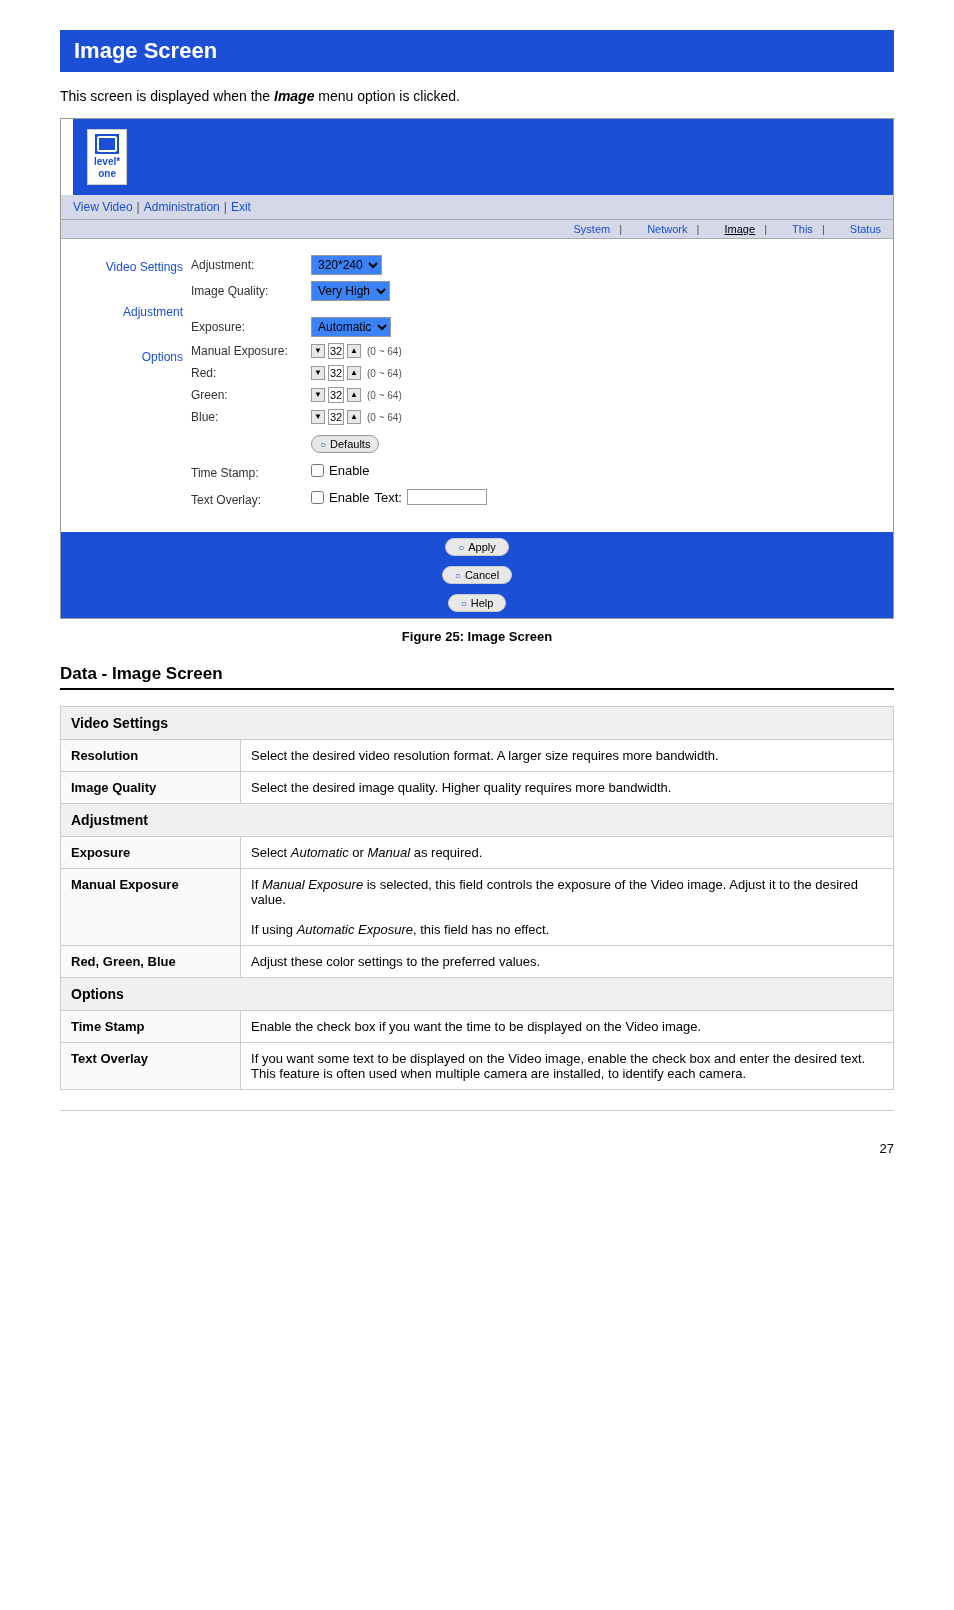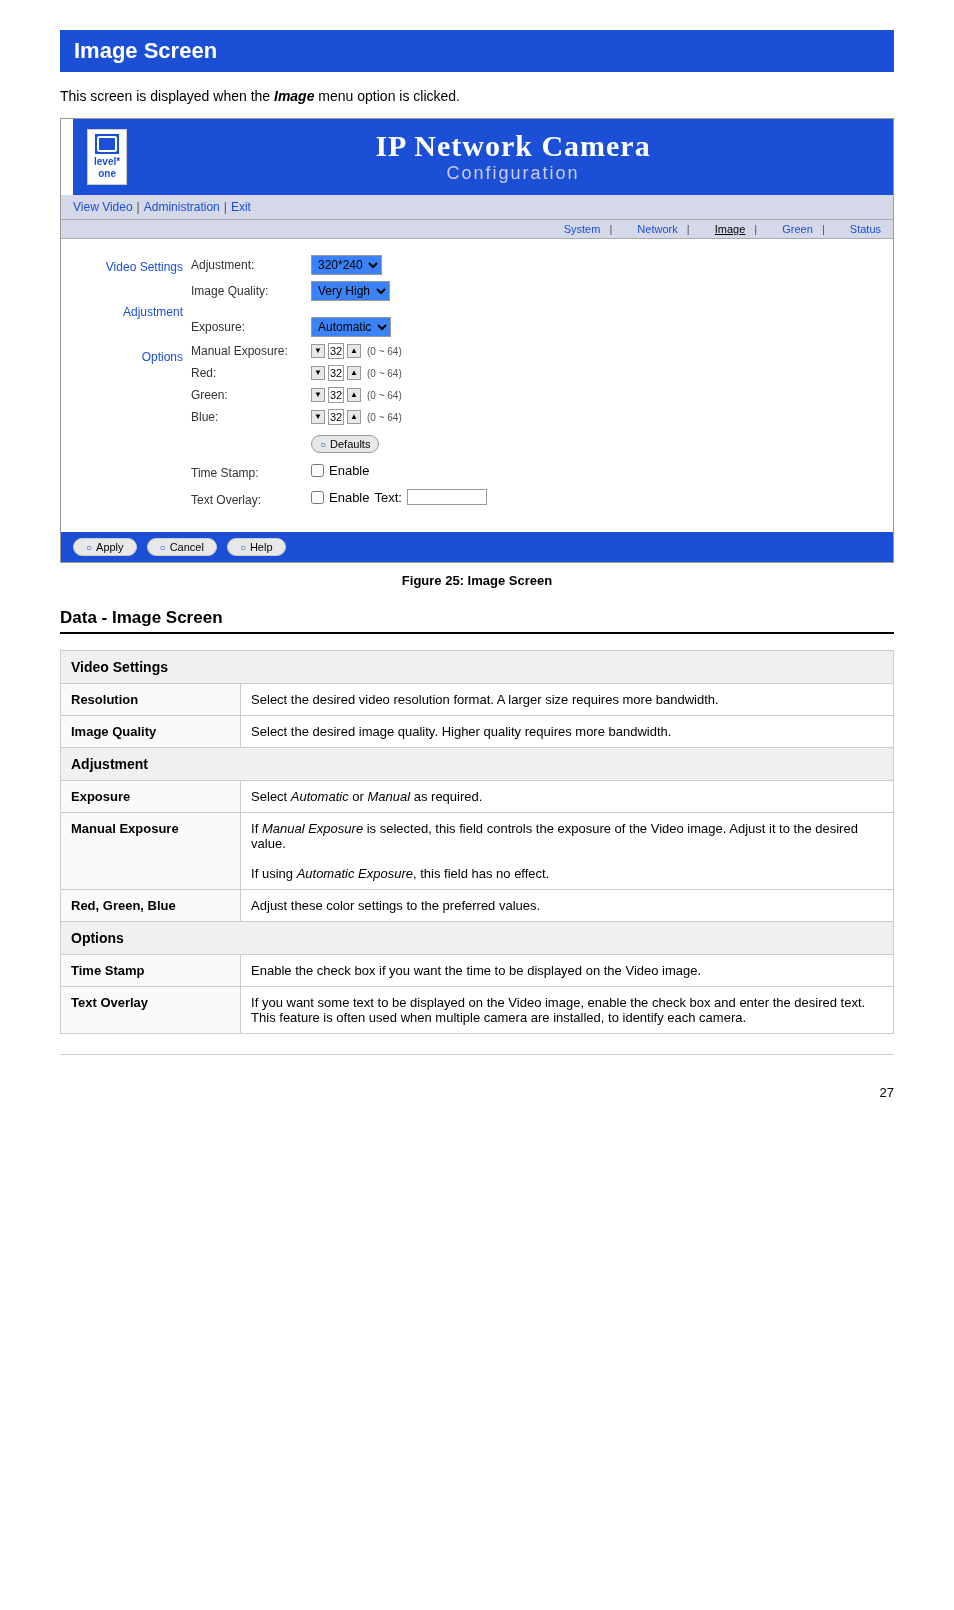--- a/index.html
+++ b/index.html
@@ -238,20 +238,21 @@
       padding: 1px 4px;
       width: 80px;
     }
 
     .camera-footer {
       background: #1a4fd6;
       padding: 6px 12px;
       display: flex;
       gap: 10px;
       align-items: center;
+      flex-direction: column;
     }
     .footer-btn {
       background: #e8e8e8;
       border: 1px solid #ccc;
       padding: 2px 12px;
       font-size: 11px;
       cursor: pointer;
       border-radius: 10px;
       display: inline-flex;
       align-items: center;
@@ -328,42 +329,38 @@
 </p>
 
 <div class="camera-ui">
 
   <div class="camera-header">
     <div class="camera-logo">
       <div class="logo-icon"></div>
       <span>level*</span>
       <span>one</span>
     </div>
-    <div class="camera-title-text">
-      <span class="big">IP Network Camera</span>
-      <span class="small">Configuration</span>
-    </div>
   </div>
 
   <div class="camera-nav">
     <a href="#">View Video</a>
     <span>|</span>
     <a href="#">Administration</a>
     <span>|</span>
     <a href="#">Exit</a>
   </div>
 
   <div class="camera-subnav">
     <a href="#">System</a>
     <span>|</span>
     <a href="#">Network</a>
     <span>|</span>
     <a href="#" class="active">Image</a>
     <span>|</span>
-    <a href="#">Green</a>
+    <a href="#">This</a>
     <span>|</span>
     <a href="#">Status</a>
   </div>
 
   <div class="camera-body">
 
     <div class="camera-sidebar">
       <div class="sidebar-section">
         <a href="#">Video Settings</a>
       </div>

